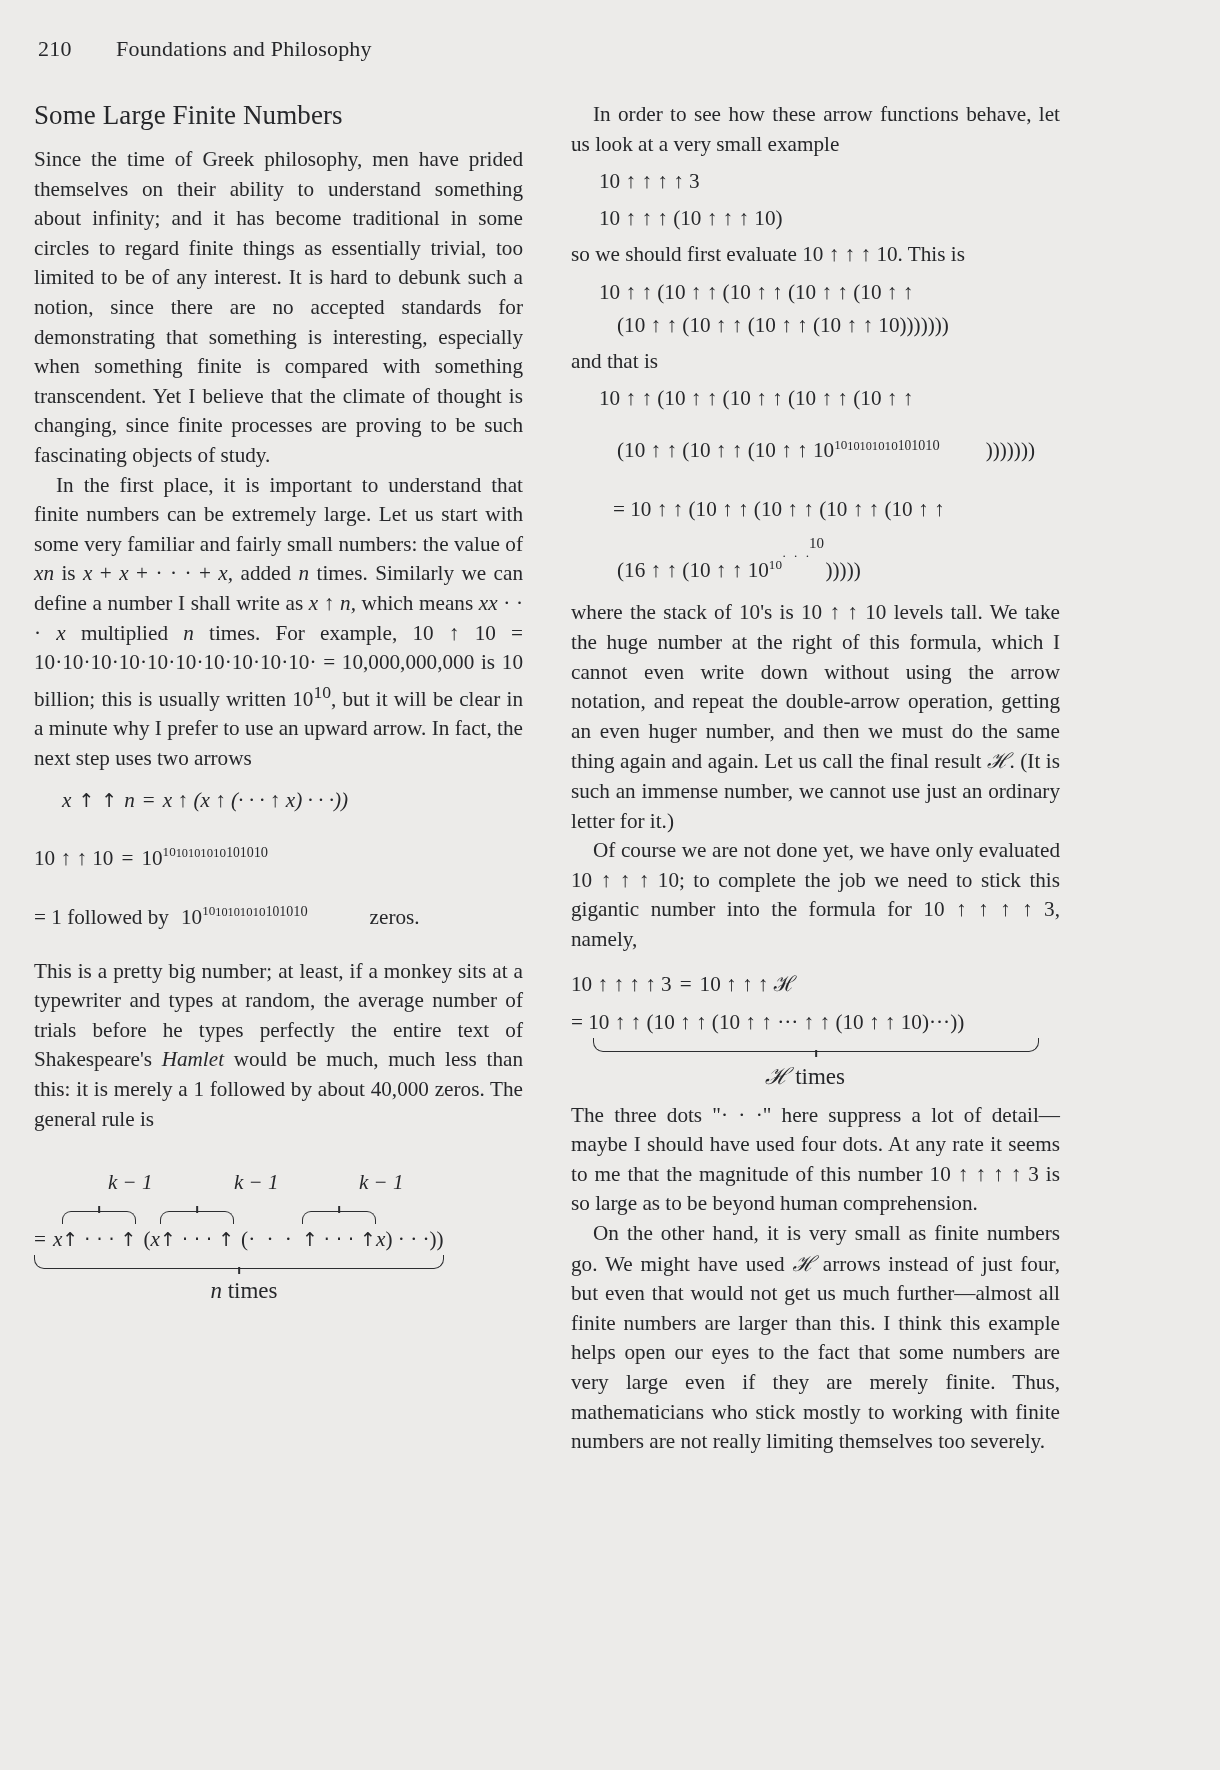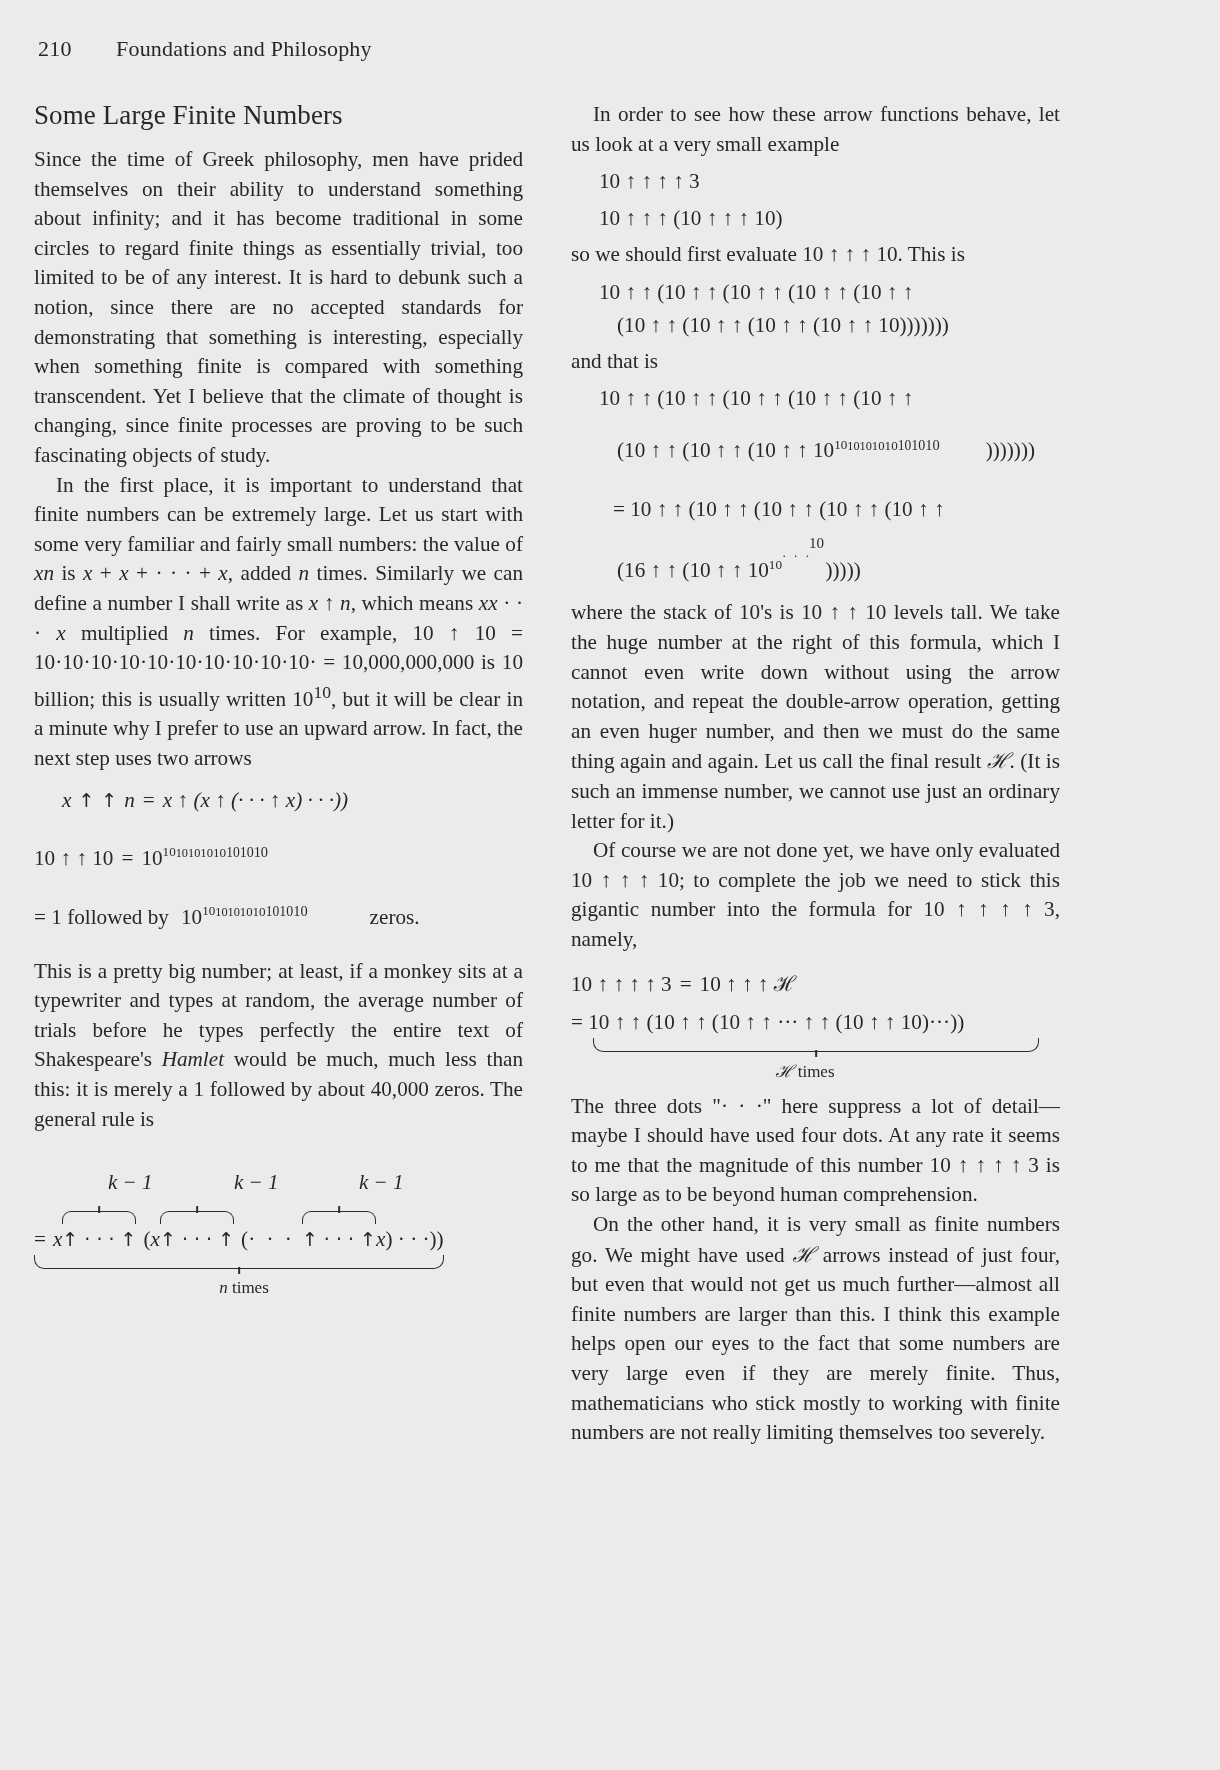--- a/index.html
+++ b/index.html
@@ -90,21 +90,21 @@
   .ubrace{
     position:absolute; left:0; right:0; bottom:-15px; height:13px;
     border:1.7px solid #2c2d30; border-top:none;
     border-radius:0 0 10px 10px;
   }
   .ubrace:after{
     content:""; position:absolute; left:50%; bottom:-6px;
     width:1.7px; height:7px; background:#2c2d30; transform:translateX(-50%);
   }
   .brace-label{
-    font-size:17px; text-align:center;
+    font-size:23px; text-align:center;
   }
   .kline{ font-size:21px; margin:0 0 4px 0; }
   .blockmath{ margin:18px 0 10px 0; }
 </style>
 </head>
 <body>
 
 <div class="page">
 
   <div class="runhead">

